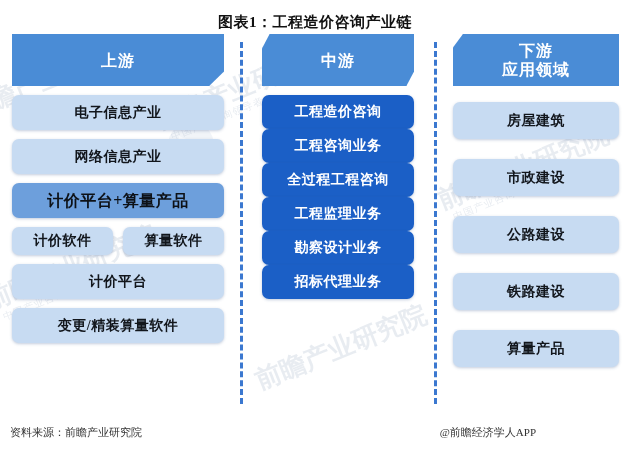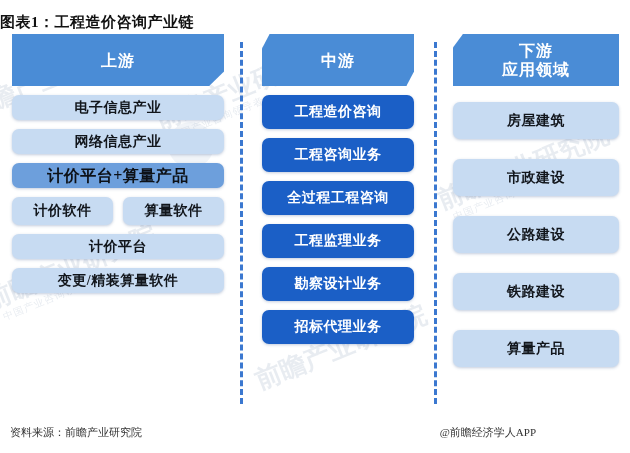--- a/index.html
+++ b/index.html
@@ -10,20 +10,21 @@
     width: 630px;
     height: 453px;
     background: #ffffff;
     font-family: "Liberation Sans", "DejaVu Sans", sans-serif;
     overflow: hidden;
     position: relative;
   }
 
   
   .chart-title {
+    text-align: center;
     font-size: 15px;
     font-weight: bold;
     color: #111111;
     letter-spacing: 0.5px;
     padding-top: 11px;
     height: 22px;
     line-height: 22px;
     font-family: "Liberation Serif", "DejaVu Serif", serif;
   }
 
@@ -149,26 +150,26 @@
   .node.strong {
     background: #1b5fc6;
     color: #ffffff;
     font-family: "Liberation Serif", "DejaVu Serif", serif;
     font-size: 14px;
   }
 
   
   .up-list { position: relative; margin-top: 9px; }
   .up-row  { margin-bottom: 9px; display: flex; gap: 10px; }
-  .up-row .node { flex: 1 1 0; height: 25px; }
+  .up-row .node { flex: 1 1 0; height: 35px; }
   .up-row.split .node { height: 28px; }
 
   
   .mid-list { margin-top: 9px; }
-  .mid-list .node { height: 34px; margin-bottom: 9px; }
+  .mid-list .node { height: 34px; }
 
   
   .down-list { margin-top: 16px; }
   .down-list .node { height: 37px; margin-bottom: 20px; }
 
   
   .footer {
     position: absolute;
     left: 0;
     bottom: 10px;

